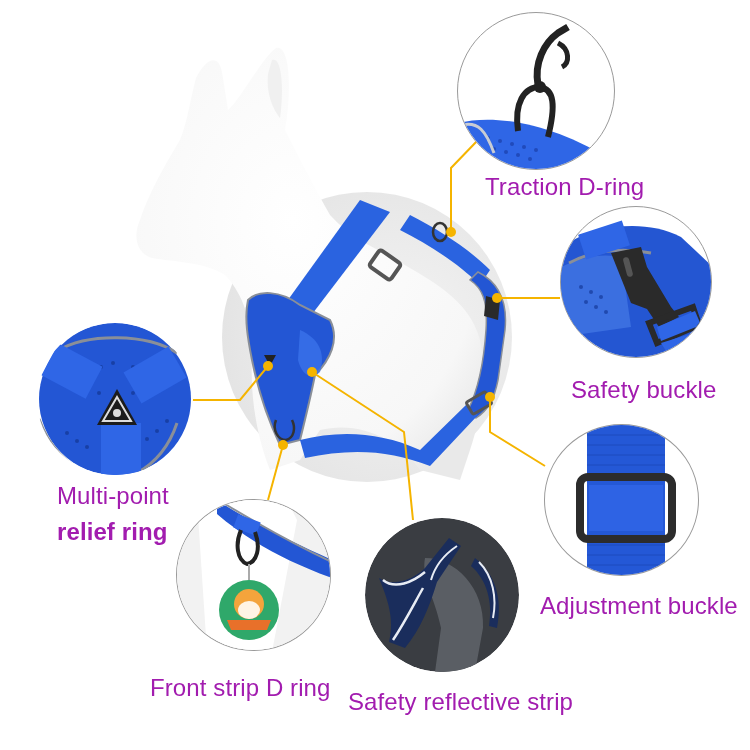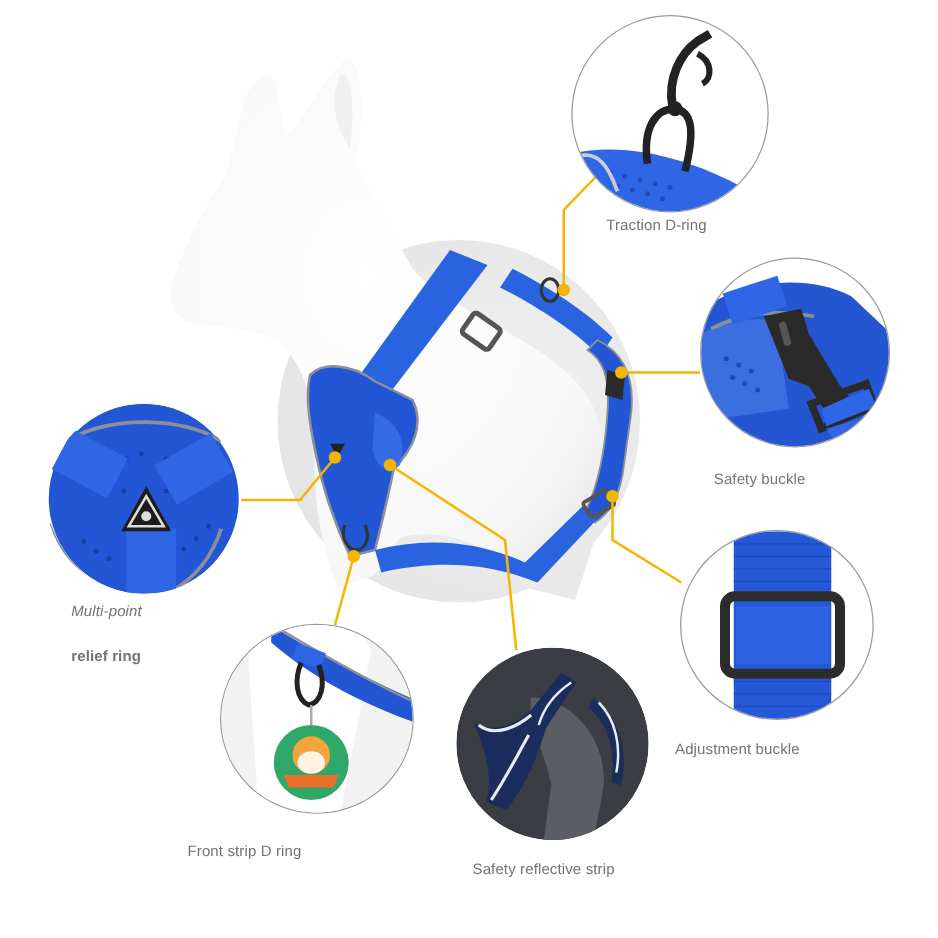--- a/index.html
+++ b/index.html
@@ -1,19 +1,19 @@
 <!DOCTYPE html>
 <html><head>
   <meta charset="utf-8">
   <style>
     html, body { margin:0; padding:0; background:#ffffff; }
     body { width:750px; height:750px; position:relative; overflow:hidden;
            font-family:"Liberation Sans", sans-serif; }
     .abs { position:absolute; }
-    .label { position:absolute; color:#737373; font-size:12px; white-space:nowrap; letter-spacing:0.1px; }
+    .label { position:absolute; color:#a21caf; font-size:24px; white-space:nowrap; letter-spacing:0.1px; }
     .circle { position:absolute; border-radius:50%; overflow:hidden; border:1.5px solid #9a9a9a; box-sizing:border-box; background:#fff; }
     svg { display:block; }
   </style>
 </head>
 <body>
 
 <div class="abs" style="left:222px;top:192px;width:290px;height:290px;border-radius:50%;background:radial-gradient(circle at 60% 50%, #f4f4f4 0%, #e6e6e6 70%, #dedede 100%);"></div>
 
 <svg class="abs" style="left:0;top:0" width="750" height="750" viewBox="0 0 750 750">
   <defs>
@@ -171,21 +171,21 @@
     <path d="M2,96 C12,124 30,142 50,150" stroke="#8a8f98" stroke-width="3" fill="none"></path>
     <path d="M140,100 C132,124 118,140 100,150" stroke="#8a8f98" stroke-width="3" fill="none"></path>
     <rect x="10" y="30" width="50" height="36" transform="rotate(28 35 48)" fill="#2f66e6"></rect>
     <rect x="92" y="34" width="52" height="36" transform="rotate(-30 118 52)" fill="#2f66e6"></rect>
     <rect x="64" y="100" width="40" height="52" fill="#2f66e6"></rect>
     <path d="M80,66 L100,102 L60,102 Z" fill="#1c1c1c"></path>
     <path d="M80,74 L94,98 L66,98 Z" fill="none" stroke="#ddd" stroke-width="2"></path>
     <circle cx="80" cy="90" r="4" fill="#ddd"></circle>
   </svg>
 </div>
-<div class="label" style="left:57px;top:482px;font-style:italic;">Multi-point</div>
+<div class="label" style="left:57px;top:482px;">Multi-point</div>
 <div class="label" style="left:57px;top:518px;font-weight:bold;">relief ring</div>
 
 <div class="circle" style="left:176px;top:499px;width:155px;height:152px;">
   <svg width="155" height="152" viewBox="0 0 155 152">
     <rect x="0" y="0" width="155" height="152" fill="#f2f2f2"></rect>
     <path d="M20,0 L110,0 L120,20 L95,152 L30,152 Z" fill="#ffffff"></path>
     <path d="M40,0 C70,20 110,40 155,60 L155,78 C110,62 70,40 40,14 Z" fill="#2356d4"></path>
     <path d="M48,4 C78,22 112,42 155,62" stroke="#8a8f98" stroke-width="2" fill="none"></path>
     <rect x="58" y="18" width="24" height="14" transform="rotate(20 70 25)" fill="#2f66e6"></rect>
     <path d="M64,30 C58,44 60,60 70,64 C80,62 84,48 78,32" stroke="#222" stroke-width="4" fill="none"></path>
@@ -203,13 +203,13 @@
     <circle cx="77" cy="77" r="77" fill="#3a3d42"></circle>
     <path d="M60,40 C90,40 120,70 118,110 L110,154 L70,154 L76,110 C70,80 56,60 60,40 Z" fill="#5a5e64"></path>
     <path d="M14,60 C30,70 50,60 60,50 L84,20 L96,28 L72,64 C64,90 56,110 40,130 L24,124 C30,100 22,80 14,60 Z" fill="#1a2d5c"></path>
     <path d="M18,62 C30,72 48,64 60,54" stroke="#e8ecf4" stroke-width="2.5" fill="none"></path>
     <path d="M28,122 C40,104 50,84 58,70" stroke="#e8ecf4" stroke-width="2.5" fill="none"></path>
     <path d="M66,62 C70,48 80,36 92,28" stroke="#e8ecf4" stroke-width="2" fill="none"></path>
     <path d="M110,40 C130,56 138,80 132,110 L124,108 C128,84 122,62 106,48 Z" fill="#1a2d5c"></path>
     <path d="M114,44 C128,58 132,80 128,100" stroke="#e8ecf4" stroke-width="2" fill="none"></path>
   </svg>
 </div>
-<div class="label" style="left:378px;top:688px;">Safety reflective strip</div>
+<div class="label" style="left:348px;top:688px;">Safety reflective strip</div>
 
 </body></html>

